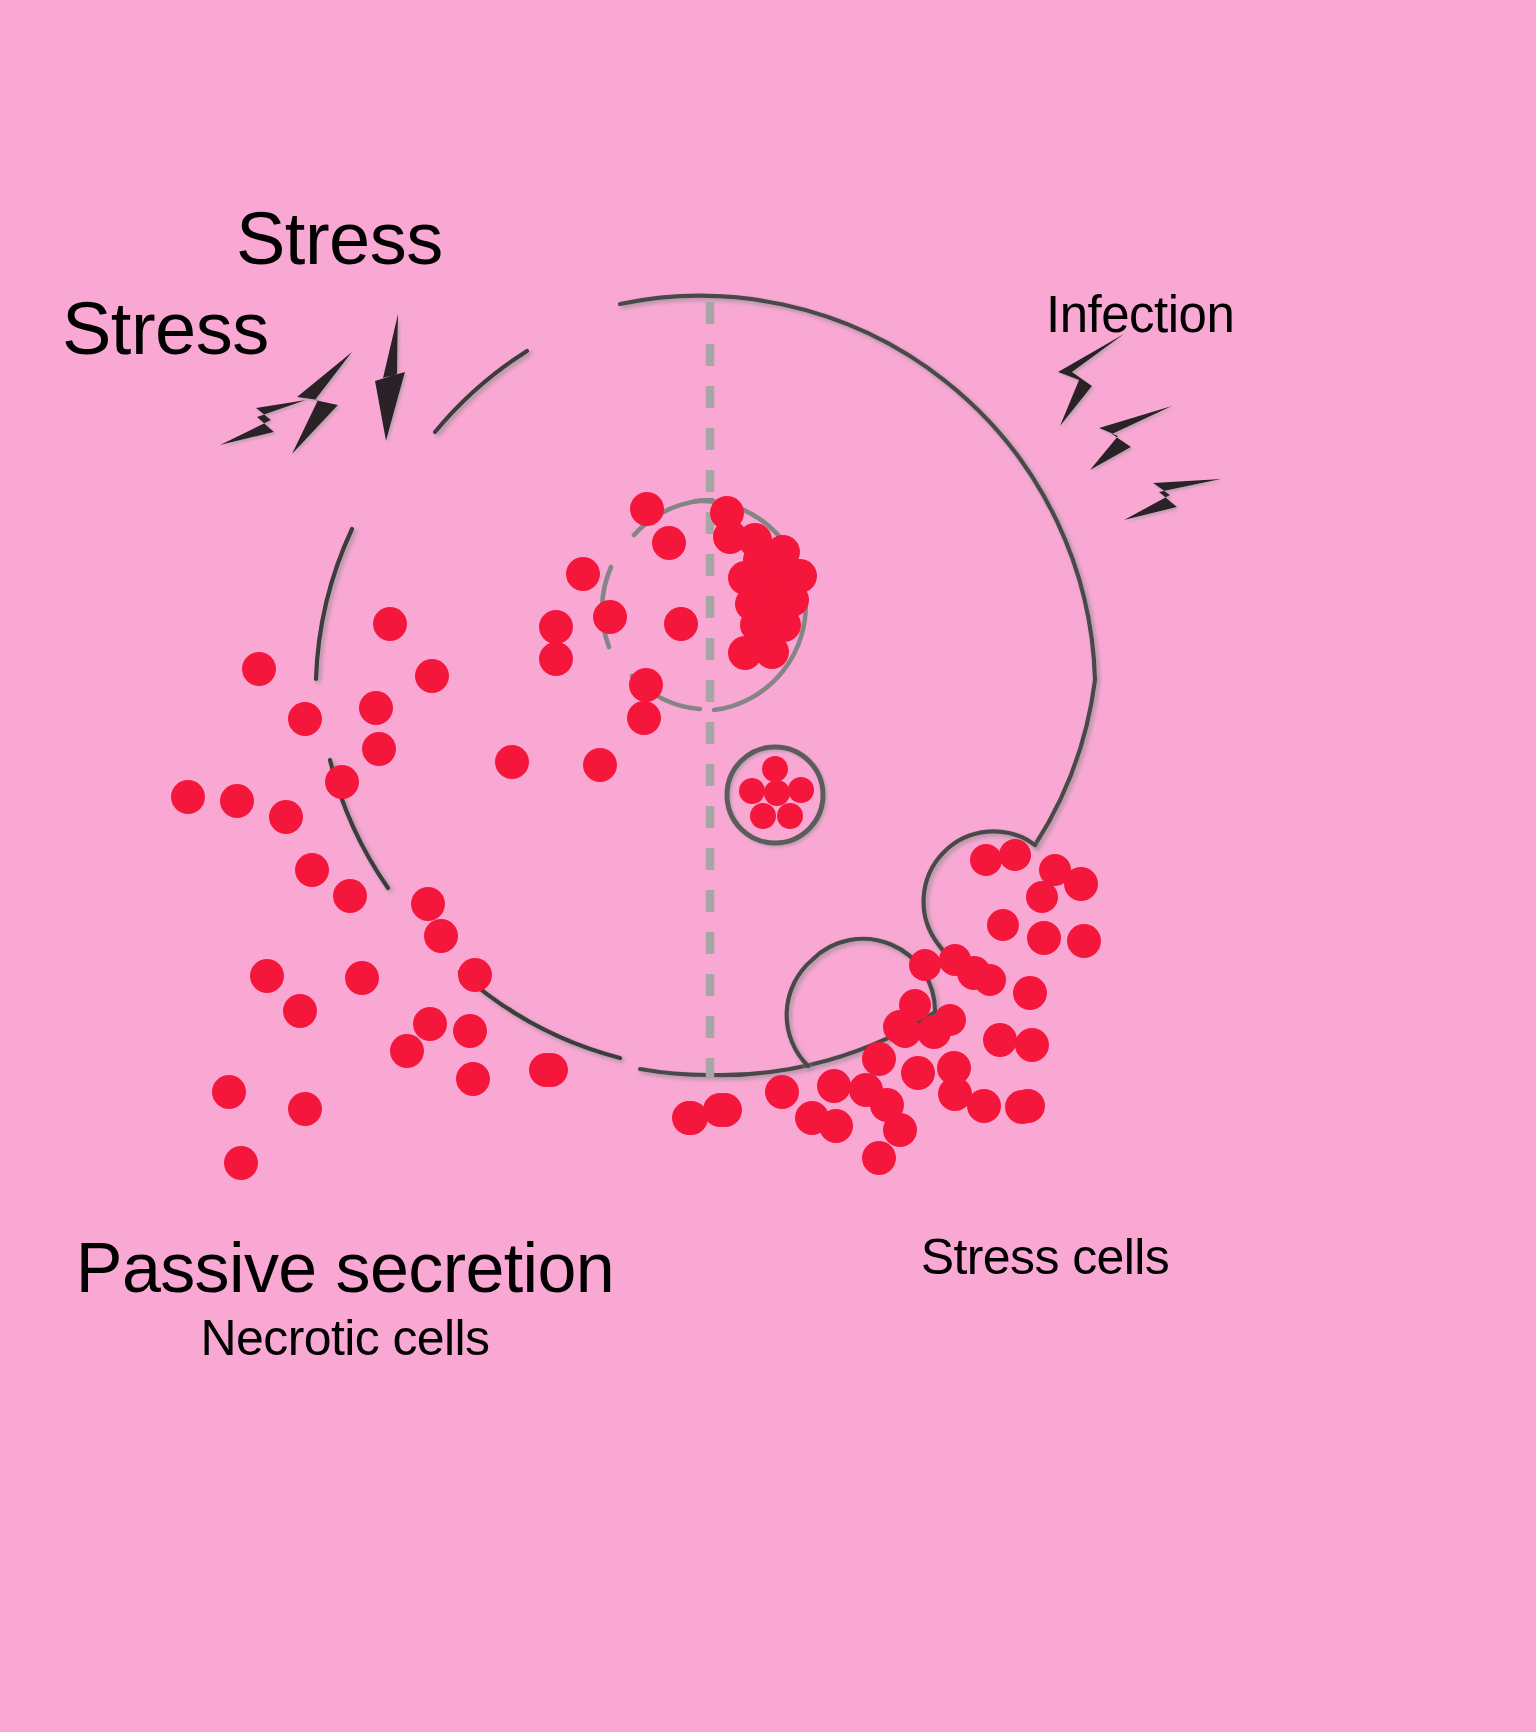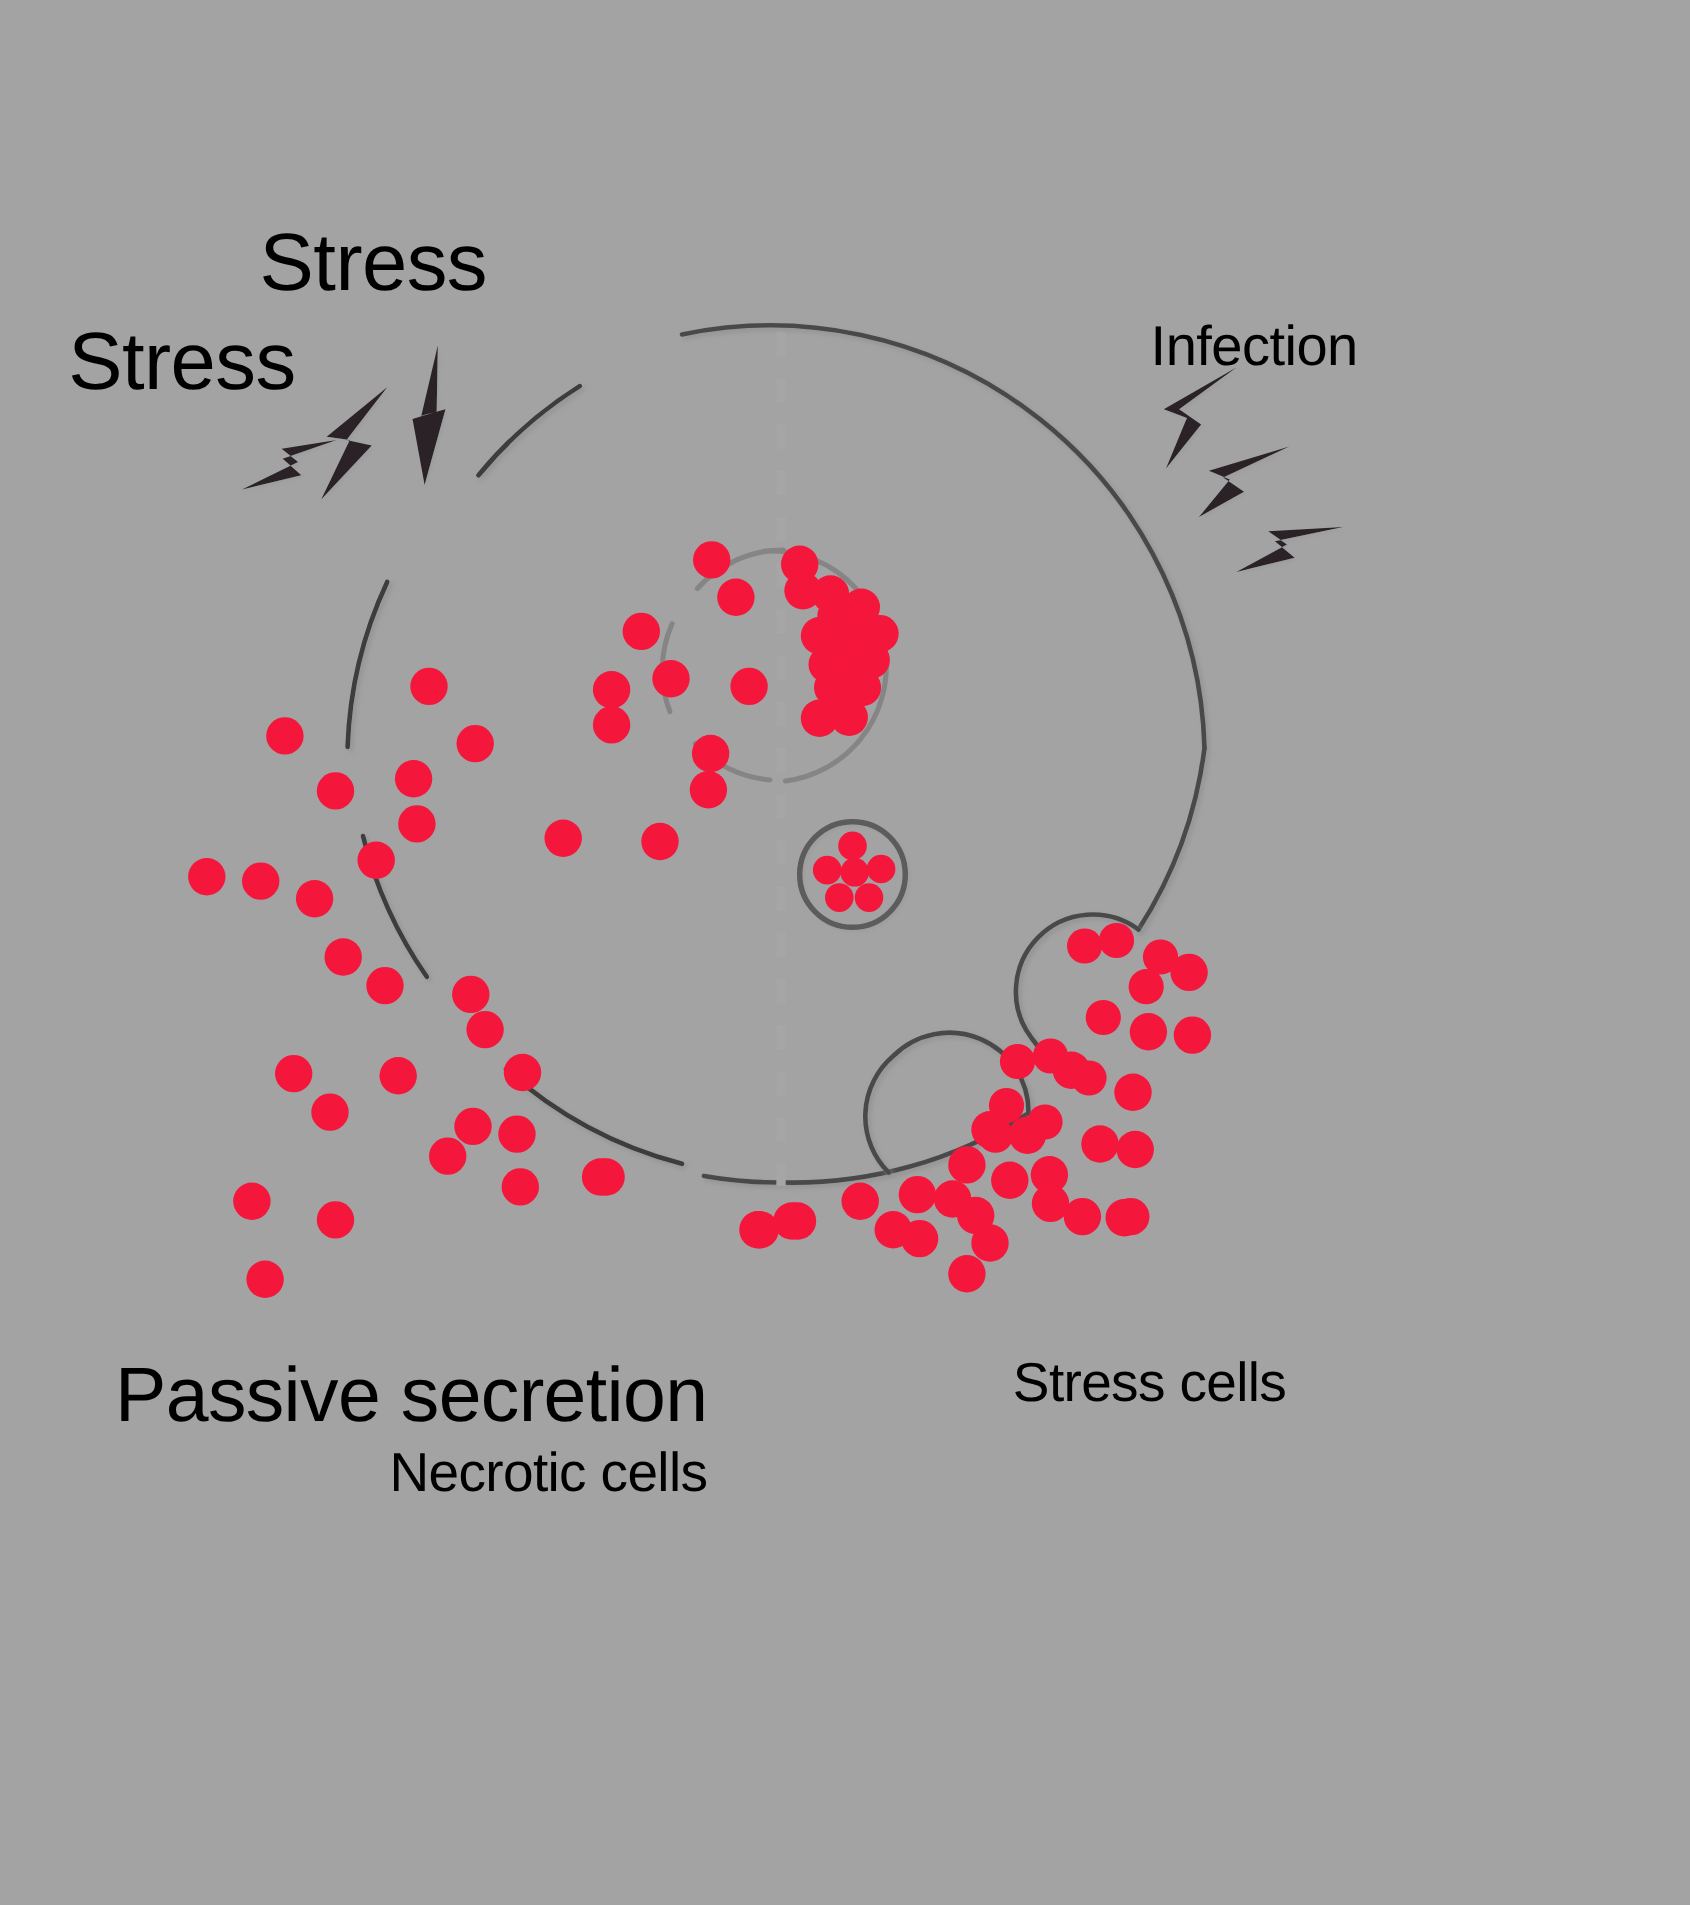--- a/index.html
+++ b/index.html
@@ -9,21 +9,21 @@
     background: #ffffff;
   }
   body {
     font-family: "Liberation Sans", sans-serif;
     -webkit-font-smoothing: antialiased;
   }
   #figure-root {
     position: relative;
     width: 1536px;
     height: 1732px;
-    background: #a3a3a3;
+    background: #f9a8d4;
     overflow: hidden;
   }
   #figure-svg {
     position: absolute;
     inset: 0;
     width: 1536px;
     height: 1732px;
     display: block;
   }
   .fig-label {
@@ -51,24 +51,23 @@
   }
   .caption-block {
     position: absolute;
     text-align: center;
     color: #000000;
     font-family: "Liberation Sans", sans-serif;
     line-height: 1.16;
     letter-spacing: -0.6px;
   }
   #caption-left {
-    left: 13px;
+    left: 30px;
     top: 1228px;
     width: 630px;
-    text-align: right;
   }
   #caption-right {
     left: 740px;
     top: 1228px;
     width: 610px;
   }
   .caption-line-1 { font-size: 70px; display: block; }
   .caption-line-2 { font-size: 50px; display: block; }
 </style>
 </head>

